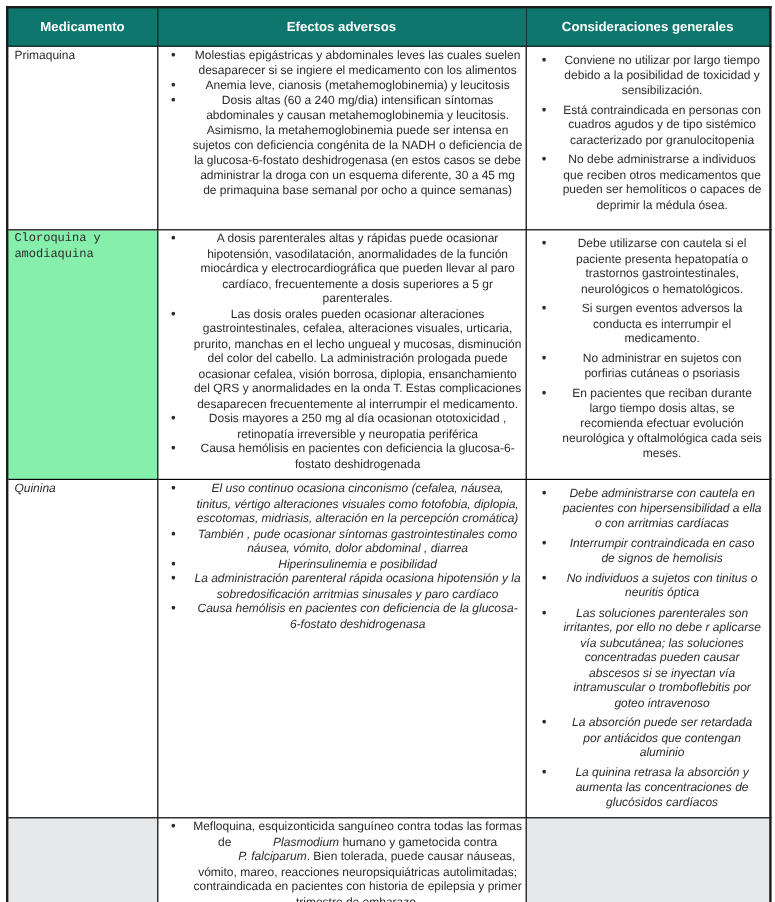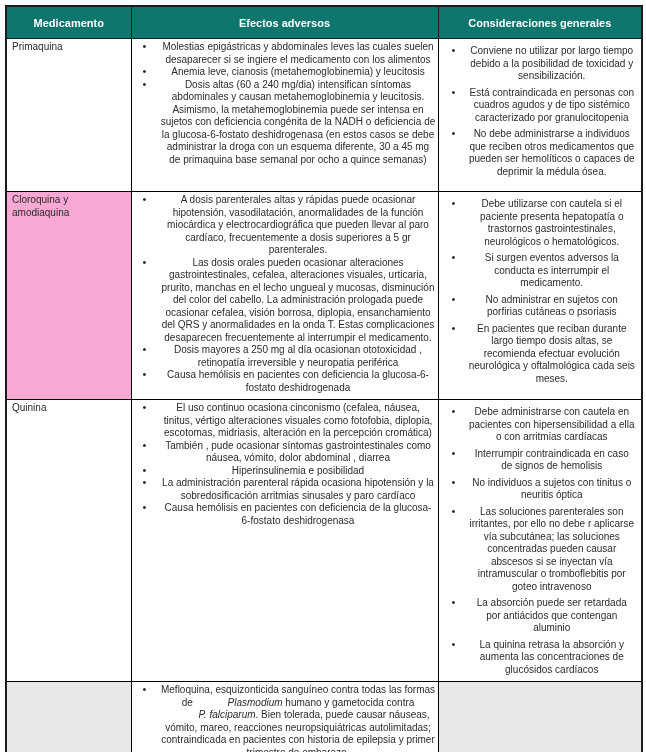--- a/index.html
+++ b/index.html
@@ -38,25 +38,25 @@
     border: 1px solid #000000;
     vertical-align: top;
     font-size: 10px;
     line-height: 1.25;
     color: #2b2b2b;
     padding: 2px 2px 1px 2px;
     overflow: hidden;
   }
   tr.r1 { height: 153px; }
   tr.r2 { height: 208px; }
-  tr.r3 { height: 273px; }
+  tr.r3 { height: 273px; font-style: italic; }
   tr.r4 { height: 76px; }
   td.med { padding: 2px 3px 1px 5px; }
   td.shaded { background: #e7e8ea; }
-  td.shaded-light { background: #f9a8d4; }
+  td.shaded-light { background: #86efac; font-family: Liberation Mono, monospace; }
   ul.blist {
     margin: 0;
     padding: 0;
     list-style: none;
     text-align: center;
   }
   .fx ul.blist li {
     position: relative;
     padding-left: 27px;
     margin: 0;

